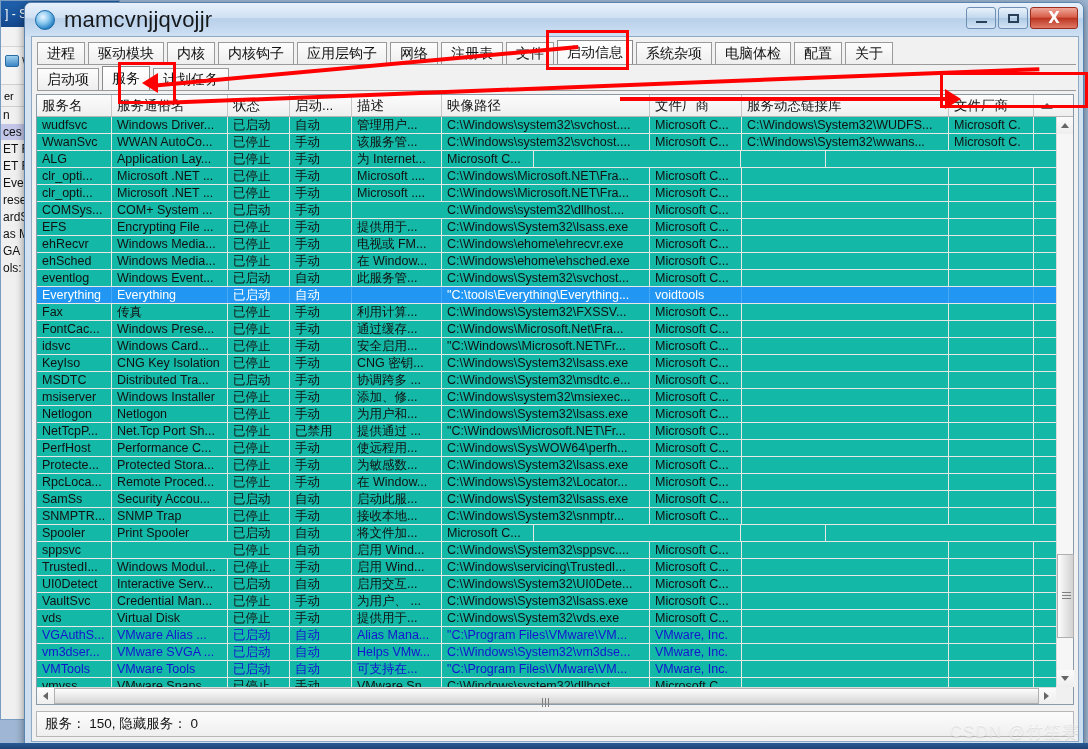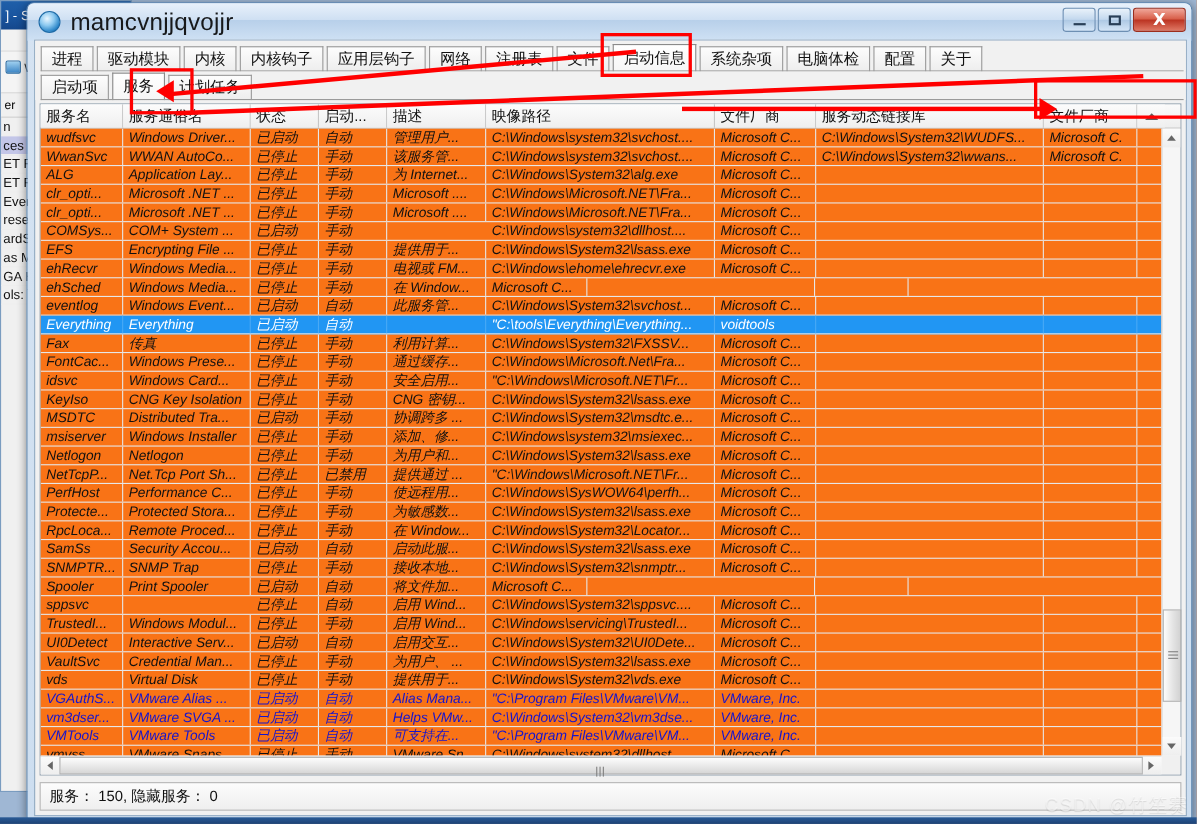--- a/index.html
+++ b/index.html
@@ -222,22 +222,21 @@
     position: absolute;
     left: 7px; top: 8px;
     border-left: 6px solid transparent;
     border-right: 6px solid transparent;
     border-bottom: 6px solid #5e5e5e;
   }
   #rows {
     position: absolute;
     left: 0; top: 22px; right: 17px; bottom: 17px;
     overflow: hidden;
-    background: #f97316;
-    font-style: italic;
+    background: #14b8a6;
   }
   .row {
     display: flex;
     height: 17px;
     border-bottom: 1px solid #e7e7e7;
   }
   .row .cell {
     font-size: 12.5px;
     line-height: 16px;
     padding-left: 5px;
@@ -493,21 +492,20 @@
             <div class="cell" style="width: 92px;">Microsoft C...</div>
             <div class="cell" style="width: 207px;">C:\Windows\System32\wwans...</div>
             <div class="cell" style="width: 85px;">Microsoft C.</div>
           </div>
           <div class="row">
             <div class="cell" style="width: 75px;">ALG</div>
             <div class="cell" style="width: 116px;">Application Lay...</div>
             <div class="cell" style="width: 62px;">已停止</div>
             <div class="cell" style="width: 62px;">手动</div>
             <div class="cell" style="width: 90px;">为 Internet...</div>
-            <div class="cell" style="width: 208px;">C:\Windows\System32\alg.exe</div>
             <div class="cell" style="width: 92px;">Microsoft C...</div>
             <div class="cell" style="width: 207px;"></div>
             <div class="cell" style="width: 85px;"></div>
           </div>
           <div class="row">
             <div class="cell" style="width: 75px;">clr_opti...</div>
             <div class="cell" style="width: 116px;">Microsoft .NET ...</div>
             <div class="cell" style="width: 62px;">已停止</div>
             <div class="cell" style="width: 62px;">手动</div>
             <div class="cell" style="width: 90px;">Microsoft ....</div>
@@ -559,20 +557,21 @@
             <div class="cell" style="width: 92px;">Microsoft C...</div>
             <div class="cell" style="width: 207px;"></div>
             <div class="cell" style="width: 85px;"></div>
           </div>
           <div class="row">
             <div class="cell" style="width: 75px;">ehSched</div>
             <div class="cell" style="width: 116px;">Windows Media...</div>
             <div class="cell" style="width: 62px;">已停止</div>
             <div class="cell" style="width: 62px;">手动</div>
             <div class="cell" style="width: 90px;">在 Window...</div>
+            <div class="cell" style="width: 208px;">C:\Windows\ehome\ehsched.exe</div>
             <div class="cell" style="width: 92px;">Microsoft C...</div>
             <div class="cell" style="width: 207px;"></div>
             <div class="cell" style="width: 85px;"></div>
           </div>
           <div class="row">
             <div class="cell" style="width: 75px;">eventlog</div>
             <div class="cell" style="width: 116px;">Windows Event...</div>
             <div class="cell" style="width: 62px;">已启动</div>
             <div class="cell" style="width: 62px;">自动</div>
             <div class="cell" style="width: 90px;">此服务管...</div>

